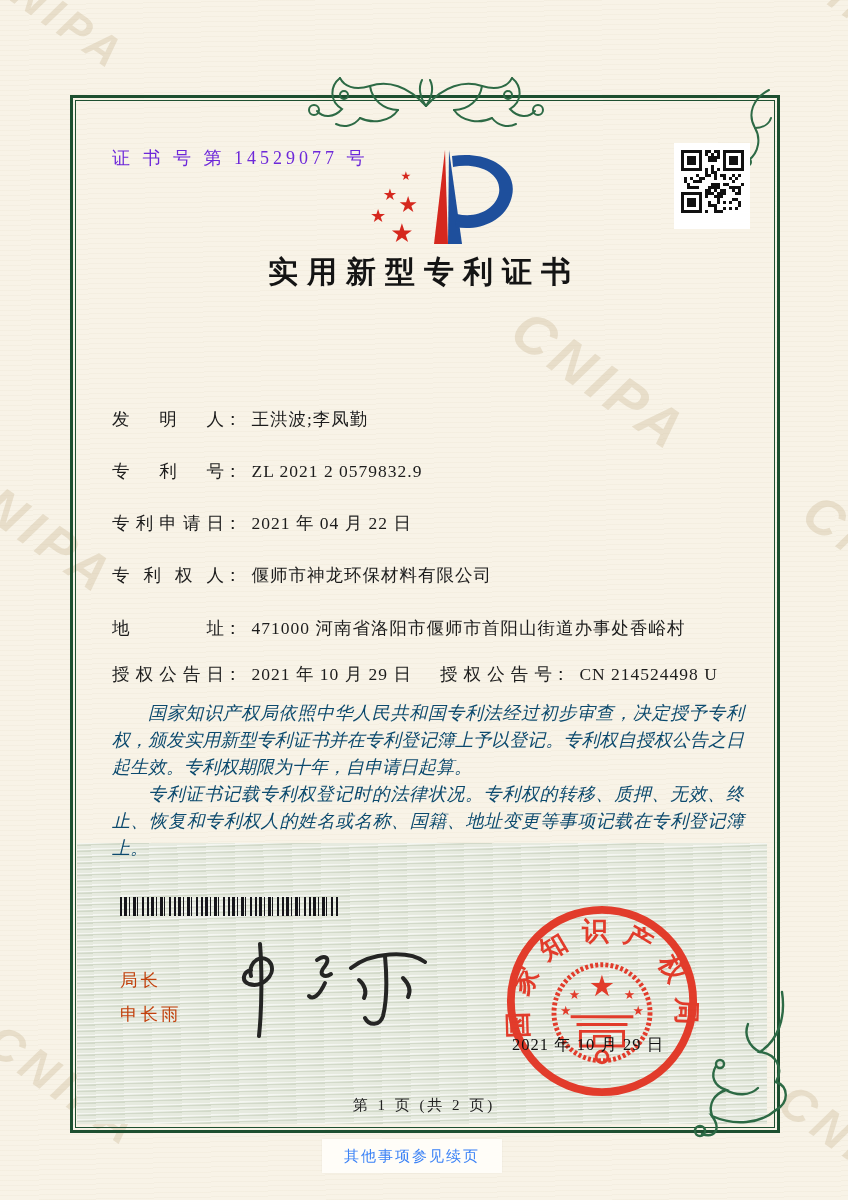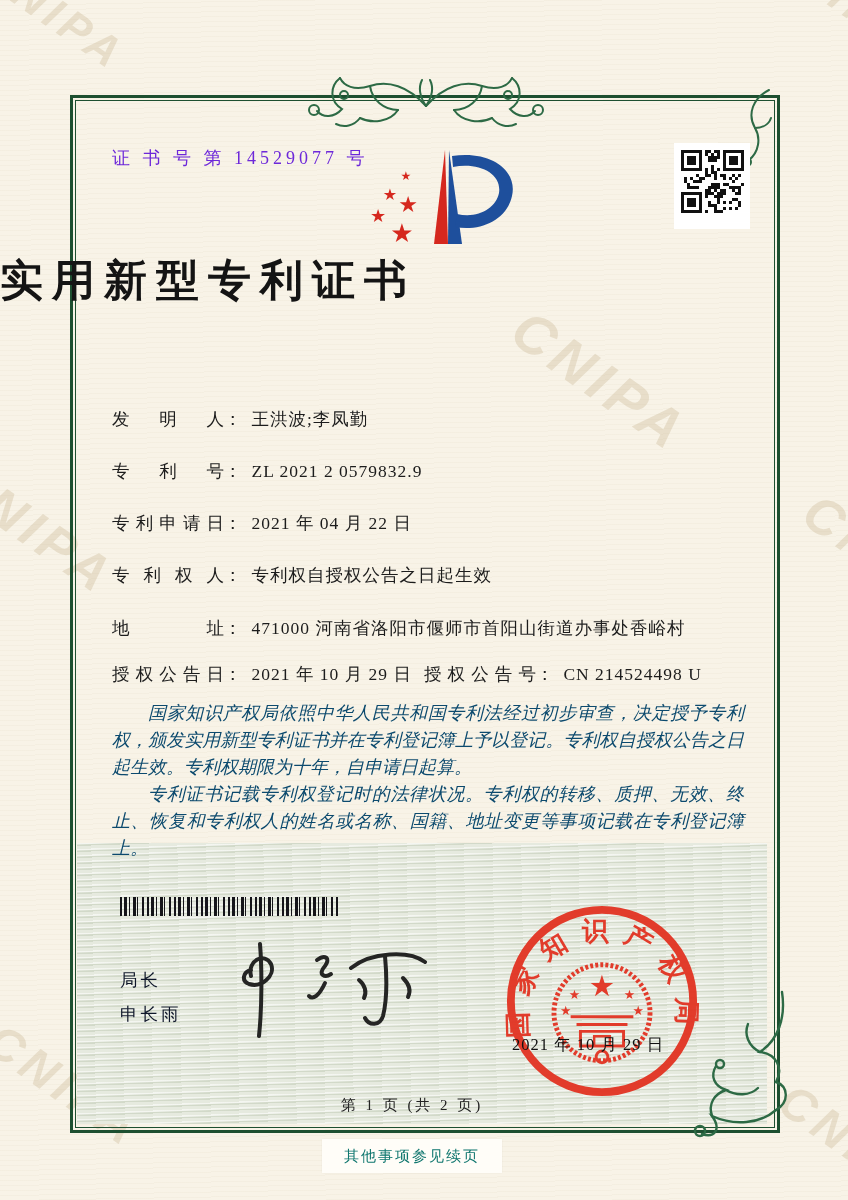--- a/index.html
+++ b/index.html
@@ -45,21 +45,21 @@
     position:absolute;left:112px;top:146px;
     font-size:18px;letter-spacing:4px;color:#6d28d9;
   }
   .logo{position:absolute;left:348px;top:142px;width:178px;height:110px;}
   .qr-box{
     position:absolute;left:674px;top:143px;width:76px;height:86px;
     background:#fff;display:flex;align-items:flex-start;justify-content:center;padding-top:7px;box-sizing:border-box;
   }
   .title{
     position:absolute;left:0;top:252px;width:848px;
-    font-size:43px;font-weight:bold;
+    text-align:center;font-size:30px;font-weight:bold;
     letter-spacing:9px;color:#141414;
   }
   .frow{position:absolute;left:112px;width:640px;font-size:17.5px;color:#1c1c1c;white-space:nowrap;}
   .flabel{display:inline-block;width:112px;text-align:justify;text-align-last:justify;vertical-align:bottom;}
   .fvalue{margin-left:10px;letter-spacing:1px;}
   .body-block{
     position:absolute;left:112px;top:700px;width:632px;
     font-size:18px;line-height:27px;text-align:justify;
     font-style:italic;color:#0c4a6e;
   }
@@ -67,35 +67,35 @@
   .barcode{
     position:absolute;left:120px;top:897px;width:218px;height:19px;
     background:repeating-linear-gradient(90deg,
       #15151a 0 2px,transparent 2px 4px,
       #15151a 4px 7px,transparent 7px 9px,
       #15151a 9px 10px,transparent 10px 13px,
       #15151a 13px 16px,transparent 16px 17px,
       #15151a 17px 18px,transparent 18px 22px,
       #15151a 22px 24px,transparent 24px 27px);
   }
-  .commissioner{position:absolute;left:120px;font-size:17.5px;letter-spacing:3px;color:#0f172a;}
+  .commissioner{position:absolute;left:120px;font-size:17.5px;letter-spacing:3px;color:#c2410c;}
   .sig{position:absolute;left:213px;top:938px;width:235px;height:105px;}
   .seal{position:absolute;left:504px;top:903px;width:196px;height:196px;opacity:.95;}
   .seal-date{
     position:absolute;left:512px;top:1034px;width:190px;
     font-size:16.5px;letter-spacing:1px;color:#111;z-index:4;white-space:nowrap;
   }
   .page-num{
-    position:absolute;left:60px;top:1096px;width:704px;text-align:center;
+    position:absolute;left:72px;top:1096px;width:704px;text-align:center;
     font-size:15px;letter-spacing:3px;color:#222;
   }
   .note-box{
     position:absolute;left:322px;top:1139px;width:180px;height:34px;
     background:#fffdf8;display:flex;align-items:center;justify-content:center;
-    font-size:15px;letter-spacing:2px;color:#0f766e;z-index:2;
+    font-size:15px;letter-spacing:2px;color:#3b82f6;z-index:2;
     box-shadow:0 0 2px rgba(0,0,0,.05);
   }
 </style>
 </head>
 <body>
 
 <div class="page">
 
   <div class="wm" style="left:-28px;top:-12px;font-size:44px;">CNIPA</div>
   <div class="wm" style="left:758px;top:-30px;font-size:44px;">CNIPA</div>
@@ -292,27 +292,27 @@
     <div class="frow" style="top:407px;">
       <span class="flabel">发明人</span><span>：</span><span class="fvalue">王洪波;李凤勤</span>
     </div>
     <div class="frow" style="top:459px;">
       <span class="flabel">专利号</span><span>：</span><span class="fvalue">ZL 2021 2 0579832.9</span>
     </div>
     <div class="frow" style="top:511px;">
       <span class="flabel">专利申请日</span><span>：</span><span class="fvalue">2021 年 04 月 22 日</span>
     </div>
     <div class="frow" style="top:563px;">
-      <span class="flabel">专利权人</span><span>：</span><span class="fvalue">专利权自授权公告之日起生效</span>
+      <span class="flabel">专利权人</span><span>：</span><span class="fvalue">偃师市神龙环保材料有限公司</span>
     </div>
     <div class="frow" style="top:616px;">
       <span class="flabel">地址</span><span>：</span><span class="fvalue">471000 河南省洛阳市偃师市首阳山街道办事处香峪村</span>
     </div>
     <div class="frow" style="top:662px;">
-      <span class="flabel">授权公告日</span><span>：</span><span class="fvalue">2021 年 10 月 29 日</span><span class="flabel" style="margin-left:12px;">授权公告号</span><span>：</span><span class="fvalue">CN 214524498 U</span>
+      <span class="flabel">授权公告日</span><span>：</span><span class="fvalue">2021 年 10 月 29 日</span><span class="flabel" style="margin-left:28px;">授权公告号</span><span>：</span><span class="fvalue">CN 214524498 U</span>
     </div>
 
     <div class="body-block">
       <p>国家知识产权局依照中华人民共和国专利法经过初步审查，决定授予专利权，颁发实用新型专利证书并在专利登记簿上予以登记。专利权自授权公告之日起生效。专利权期限为十年，自申请日起算。</p>
       <p>专利证书记载专利权登记时的法律状况。专利权的转移、质押、无效、终止、恢复和专利权人的姓名或名称、国籍、地址变更等事项记载在专利登记簿上。</p>
     </div>
 
     <div class="barcode"></div>
 
     <div class="commissioner" style="top:968px;">局长</div>

